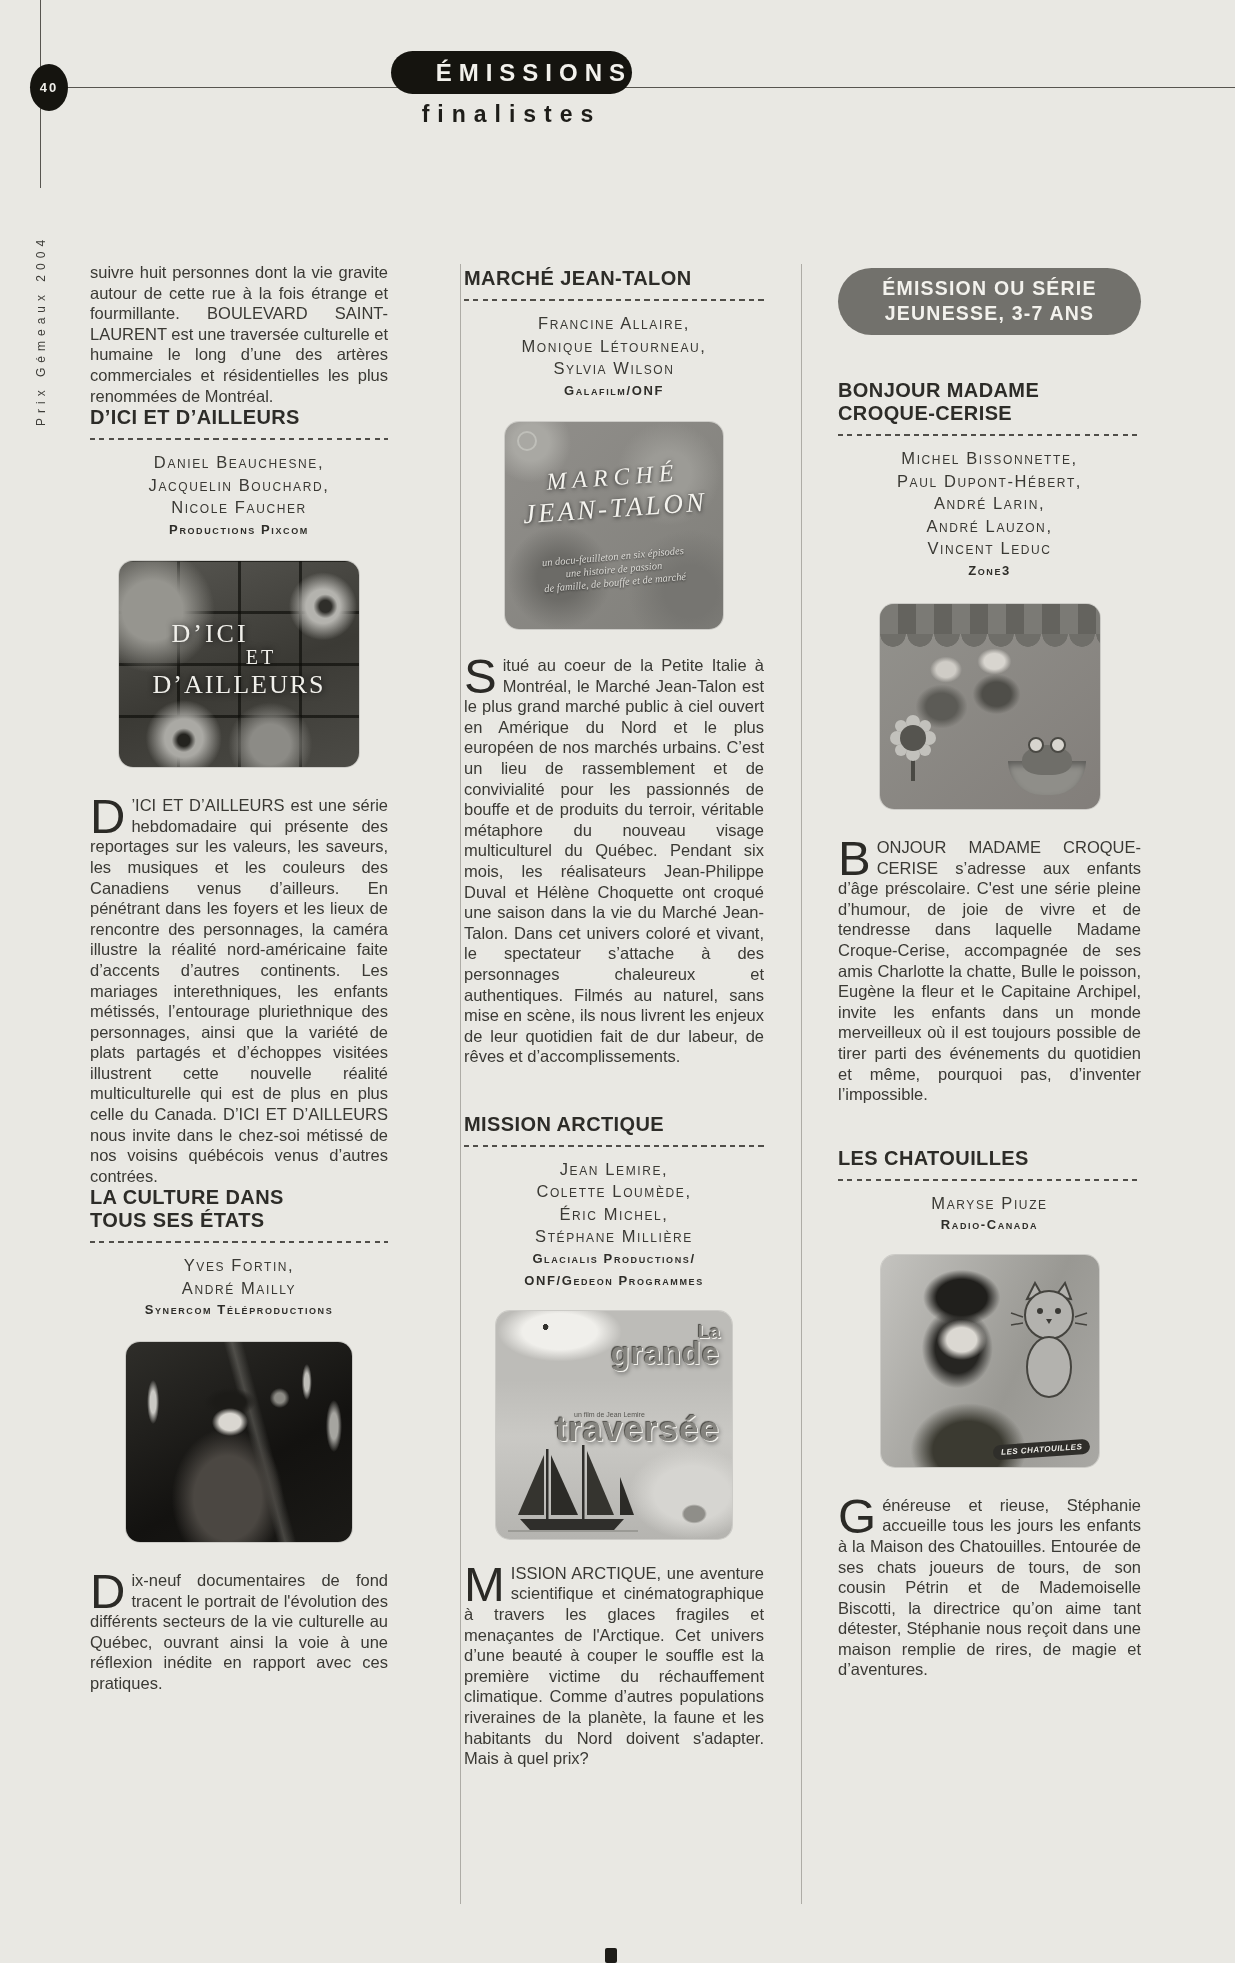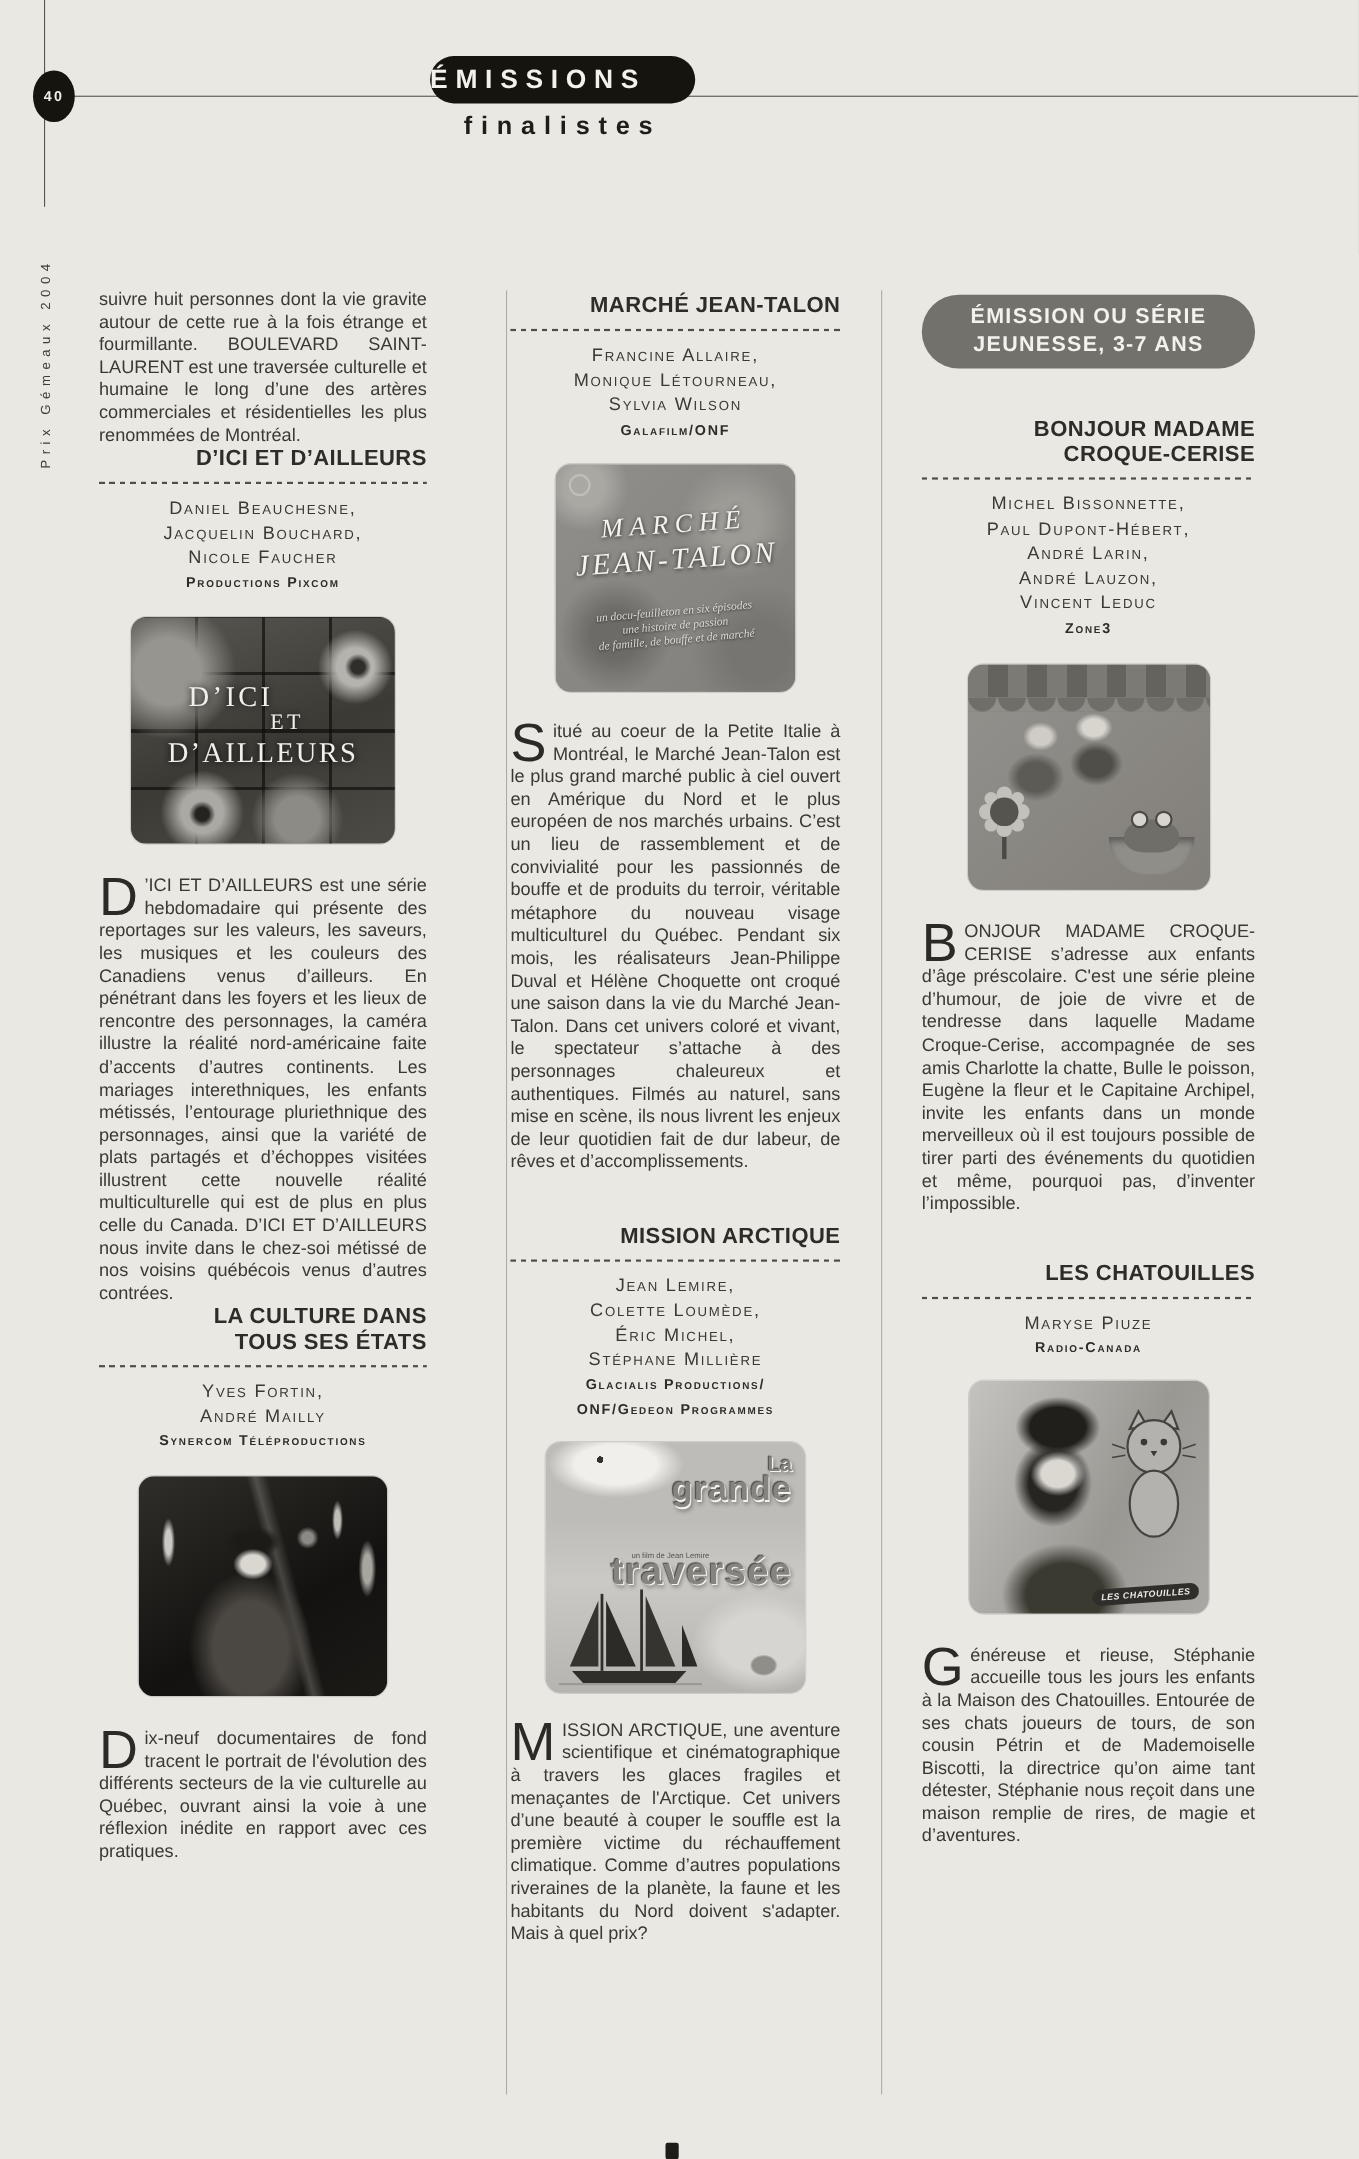--- a/index.html
+++ b/index.html
@@ -12,21 +12,21 @@
   
   .h-rule{position:absolute;top:87px;left:40px;width:1195px;height:1px;background:#57554f;z-index:1;}
   .v-rule-top{position:absolute;top:0;left:40px;width:1px;height:188px;background:#57554f;}
   .page-oval{
     position:absolute;top:64px;left:30px;width:38px;height:47px;border-radius:50%;
     background:#15140f;color:#efeee9;display:flex;align-items:center;justify-content:center;
     font-size:13px;font-weight:700;letter-spacing:2px;z-index:2;
   }
   .emissions-pill{
     position:absolute;top:51px;left:391px;width:241px;height:43px;border-radius:22px;
-    background:#15140f;color:#f2f1ec;display:flex;align-items:center;justify-content:flex-start;
+    background:#15140f;color:#f2f1ec;display:flex;align-items:center;justify-content:flex-end;
     font-size:24px;font-weight:700;letter-spacing:7px;z-index:2;
   }
   .finalistes{
     position:absolute;top:101px;left:391px;width:241px;text-align:center;
     font-size:23px;font-weight:700;letter-spacing:8px;color:#1e1d19;
   }
   .spine{
     position:absolute;top:196px;left:34px;height:230px;
     writing-mode:vertical-rl;transform:rotate(180deg);
     font-size:12px;letter-spacing:5px;color:#3d3c38;font-weight:400;
@@ -42,21 +42,21 @@
   #col3{left:838px;width:303px;}
 
   .body-text{
     font-size:16.5px;line-height:20.6px;text-align:justify;color:#3a3934;
     margin:0;hyphens:auto;
   }
   .dropcap{
     float:left;font-size:49px;line-height:40px;padding:1px 6px 0 0;color:#2b2a26;font-weight:400;
   }
   h2.section-heading{
-    margin:0;text-align:right;font-size:20px;font-weight:700;color:#2d2c28;
+    margin:0;text-align:left;font-size:20px;font-weight:700;color:#2d2c28;
     letter-spacing:0.4px;line-height:23px;
   }
   .dashed-rule{
     height:2px;margin-top:9px;
     background:repeating-linear-gradient(90deg,#504e49 0 5px,transparent 5px 9.5px);
   }
   .credits{margin-top:11px;text-align:center;}
   .credit-line{
     font-variant:small-caps;font-size:16.5px;line-height:22.5px;letter-spacing:1.6px;color:#3a3934;
   }

